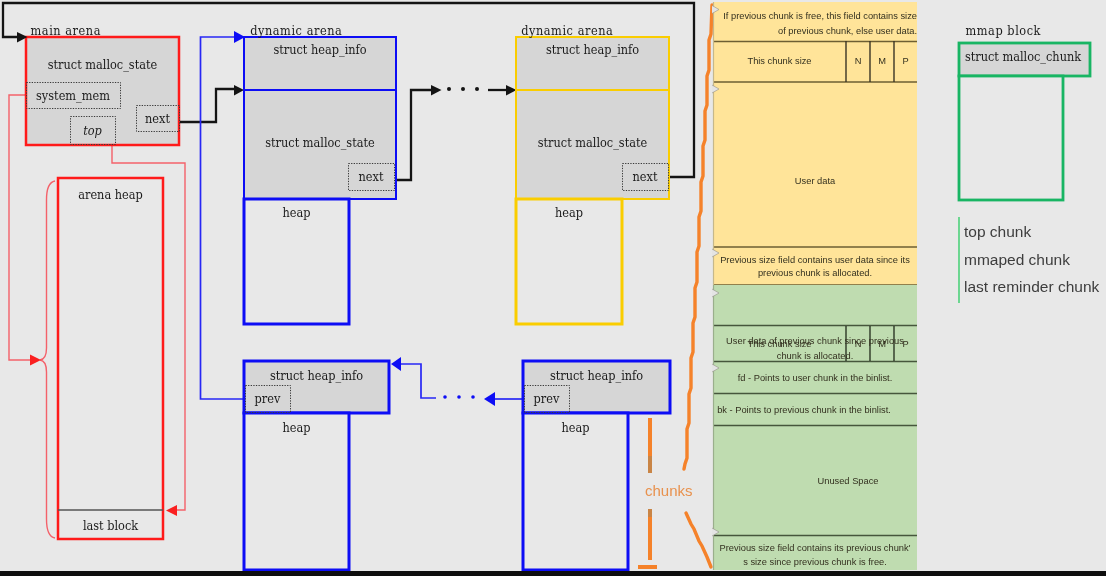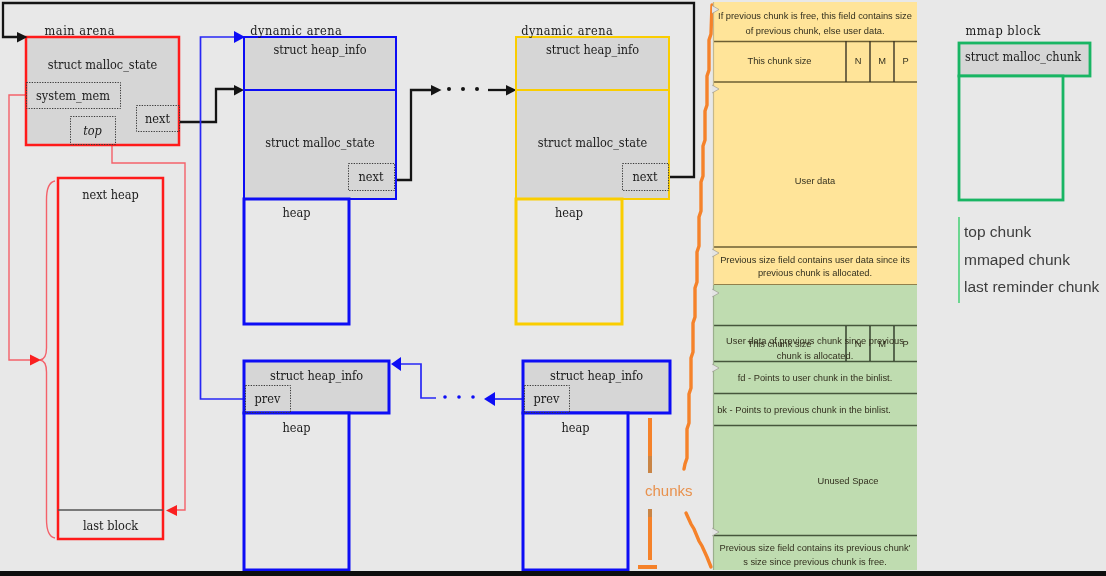--- a/index.html
+++ b/index.html
@@ -175,55 +175,55 @@
     <path d="M712,85 L719,89 L712,93"></path>
     <path d="M712,249 L719,253 L712,257"></path>
     <path d="M712,289 L719,293 L712,297"></path>
     <path d="M712,364 L719,368 L712,372"></path>
     <path d="M712,528 L719,532 L712,536"></path>
   </g>
 
   <rect x="0" y="571" width="1106" height="5" fill="#0e0e0e"></rect>
 </svg>
 
-<div class="txt tlabel" style="left:0px;top:23px;width:131px;margin-left:14px;">main arena</div>
+<div class="txt tlabel" style="left:0px;top:23px;width:131px;">main arena</div>
 <div class="txt tser" style="left:26px;top:57px;width:153px;">struct malloc_state</div>
 
 <div class="txt tlabel" style="left:204px;top:23px;width:184px;">dynamic arena</div>
 <div class="txt tser" style="left:244px;top:42px;width:152px;">struct heap_info</div>
 <div class="txt tser" style="left:244px;top:135px;width:152px;">struct malloc_state</div>
 <div class="txt tser" style="left:244px;top:205px;width:105px;">heap</div>
 
 <div class="txt tlabel" style="left:475px;top:23px;width:184px;">dynamic arena</div>
 <div class="txt tser" style="left:516px;top:42px;width:153px;">struct heap_info</div>
 <div class="txt tser" style="left:516px;top:135px;width:153px;">struct malloc_state</div>
 <div class="txt tser" style="left:516px;top:205px;width:106px;">heap</div>
 
 <div class="txt tser" style="left:244px;top:368px;width:145px;">struct heap_info</div>
 <div class="txt tser" style="left:244px;top:420px;width:105px;">heap</div>
 <div class="txt tser" style="left:523px;top:368px;width:147px;">struct heap_info</div>
 <div class="txt tser" style="left:523px;top:420px;width:105px;">heap</div>
 
-<div class="txt tser" style="left:58px;top:187px;width:105px;">next heap</div>
+<div class="txt tser" style="left:58px;top:187px;width:105px;">arena heap</div>
 <div class="txt tser" style="left:58px;top:518px;width:105px;">last block</div>
 
 <div class="txt tlabel" style="left:925px;top:23px;width:156px;">mmap block</div>
 <div class="txt tser" style="left:959px;top:49px;width:128px;">struct malloc_chunk</div>
 
 <div class="txt tser" style="left:26px;top:88px;width:94px;">system_mem</div>
 <div class="txt tser" style="left:70px;top:123px;width:45px;font-style:italic;">top</div>
 <div class="txt tser" style="left:136px;top:111px;width:43px;">next</div>
 <div class="txt tser" style="left:348px;top:169px;width:46px;">next</div>
 <div class="txt tser" style="left:622px;top:169px;width:46px;">next</div>
 <div class="txt tser" style="left:245px;top:391px;width:45px;">prev</div>
 <div class="txt tser" style="left:524px;top:391px;width:45px;">prev</div>
 
 <div class="txt chunks-lbl" style="left:645px;top:482px;text-align:left;">chunks</div>
 
-<div class="txt csan cwrap" style="left:713px;top:9px;width:204px;line-height:14.5px;">If previous chunk is free, this field contains size of previous chunk, else user data.</div>
+<div class="txt csan cwrap" style="left:713px;top:9px;width:204px;line-height:14.5px;text-align:right;">If previous chunk is free, this field contains size of previous chunk, else user data.</div>
 <div class="txt csan" style="left:713px;top:56px;width:133px;">This chunk size</div>
 <div class="txt csan" style="left:846px;top:56px;width:24px;">N</div>
 <div class="txt csan" style="left:870px;top:56px;width:24px;">M</div>
 <div class="txt csan" style="left:894px;top:56px;width:23px;">P</div>
 <div class="txt csan" style="left:713px;top:176px;width:204px;">User data</div>
 <div class="txt csan cwrap" style="left:713px;top:254px;width:204px;line-height:13px;">Previous size field contains user data since its previous chunk is allocated.</div>
 
 <div class="txt csan cwrap" style="left:713px;top:294px;width:204px;line-height:14.5px;margin-top:40px;">User data of previous chunk since previous chunk is allocated.</div>
 <div class="txt csan" style="left:713px;top:339px;width:133px;">This chunk size</div>
 <div class="txt csan" style="left:846px;top:339px;width:24px;">N</div>

